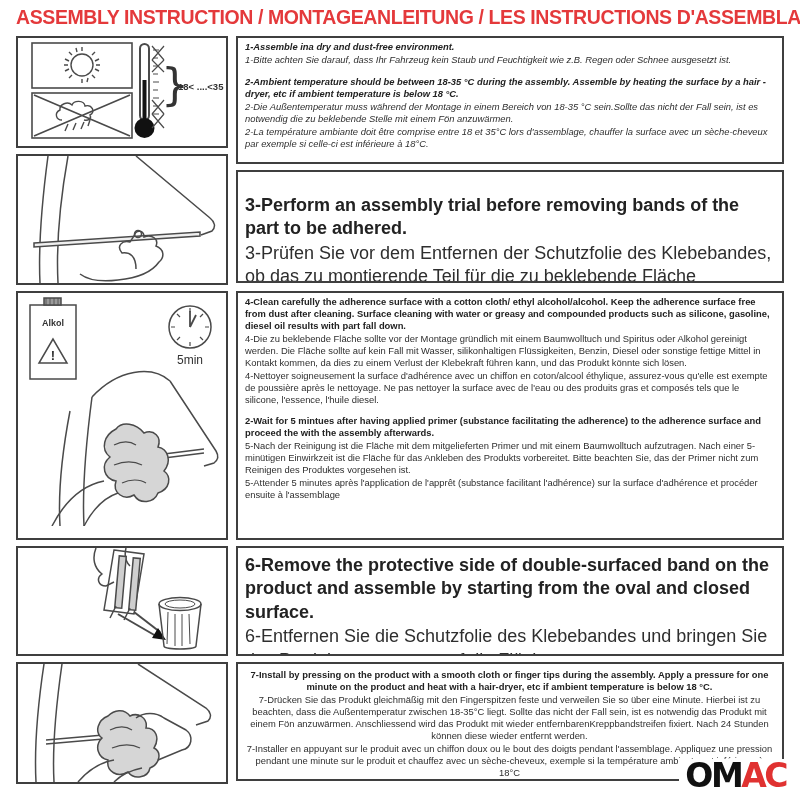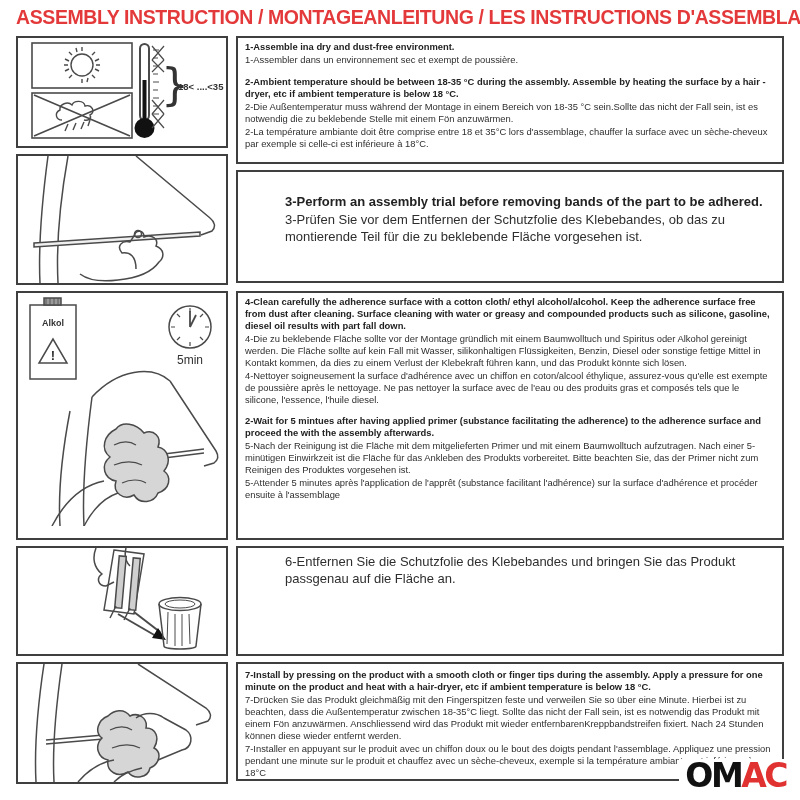--- a/index.html
+++ b/index.html
@@ -4,29 +4,29 @@
 <style>
   html,body{margin:0;padding:0;background:#fff;width:800px;height:800px;overflow:hidden;
     font-family:"Liberation Sans", sans-serif;color:#2e2e2e;}
   .page{width:800px;height:800px;position:relative;padding:4px 16px 0 16px;box-sizing:border-box;}
   .title{color:#e4393b;font-weight:bold;font-size:19.5px;text-align:center;
     letter-spacing:-0.4px;margin:2px 0 7px 0;white-space:nowrap;}
   .row{display:flex;gap:8px;margin-bottom:6px;align-items:flex-start;}
   .cell{border:2px solid #3f3f3f;background:#fff;box-sizing:border-box;}
   .left{width:212px;flex:none;overflow:hidden;}
   .right{flex:1;padding:3px 8px 2px 7px;overflow:hidden;}
-  .r1 .left{height:112px;} .r1 .right{height:128px;}
+  .r1 .left{height:112px;} .r1 .right{height:128px;font-style:italic;}
   .r2 .left{height:131px;margin-top:-16px;} .r2 .right{height:113px;}
   .r3 .left,.r3 .right{height:249px;}
   .r4 .left,.r4 .right{height:110px;}
-  .r5 .left{height:122px;} .r5 .right{height:119px;}
+  .r5 .left{height:122px;} .r5 .right{height:119px;text-align:center;}
   p.step{margin:0 0 1px 0;font-size:9.4px;line-height:1.27;}
   p.en{font-weight:bold;color:#222;}
   .gap{height:9px;}
-  .big p.step{font-size:13px;line-height:1.3;margin-bottom:1px;margin-left:40px;}
+  .big p.step{font-size:18px;line-height:1.3;margin-bottom:1px;}
   .r2 .right{padding-top:22px;}
   .r4 .right{padding-top:6px;}
   .r5 .right{padding-top:5px;}
   svg{display:block;}
   .logo{position:absolute;right:14px;bottom:8px;font-weight:900;font-size:33px;
     font-family:"DejaVu Sans", sans-serif;letter-spacing:-2.5px;line-height:1;background:#fff;padding-left:6px;margin-left:8px;}
   .logo .blk{color:#111;} .logo .red{color:#e03231;}
 </style>
 </head>
 <body>
@@ -64,21 +64,21 @@
               <path d="M134,62 146,76 M146,62 134,76 M134,76 146,90 M146,76 134,90"></path>
             </g>
           </g>
         </g>
         <text x="143" y="62" font-size="44" font-family="DejaVu Sans, sans-serif" fill="#333">}</text>
         <text x="160" y="52" font-size="9.5" font-weight="bold" fill="#333">18&lt; ....&lt;35 C</text>
       </svg>
     </div>
     <div class="cell right">
       <p class="step en">1-Assemble ina dry and dust-free environment.</p>
-      <p class="step">1-Assembler dans un environnement sec et exempt de poussière.</p>
+      <p class="step">1-Bitte achten Sie darauf, dass Ihr Fahrzeug kein Staub und Feuchtigkeit wie z.B. Regen oder Schnee ausgesetzt ist.</p>
       <div class="gap"></div>
       <p class="step en">2-Ambient temperature should be between 18-35 °C  during the assembly. Assemble by heating the surface by a hair -dryer, etc if ambient temperature is below 18 °C.</p>
       <p class="step">2-Die Außentemperatur muss während der Montage in einem Bereich von 18-35 °C  sein.Sollte das nicht der Fall sein, ist es notwendig die zu beklebende Stelle mit einem Fön anzuwärmen.</p>
       <p class="step">2-La température ambiante doit être comprise entre 18 et 35°C lors d'assemblage, chauffer la surface avec un sèche-cheveux par exemple si celle-ci est inférieure à 18°C.</p>
     </div>
   </div>
 
   <div class="row r2">
     <div class="cell left">
       <svg width="208" height="127" viewBox="0 0 208 127">
@@ -167,20 +167,21 @@
           <g>
             <ellipse cx="162" cy="56" rx="21" ry="6.5"></ellipse>
             <path d="M141,56 L146,98 C146,102 178,102 178,98 L183,56"></path>
             <path d="M150,64 149,96 M157,66 157,98 M164,66 164,98 M171,66 172,96" stroke-width="1"></path>
             <ellipse cx="162" cy="56" rx="15" ry="4" stroke-width="1"></ellipse>
           </g>
         </g>
       </svg>
     </div>
     <div class="cell right big">
+      <p class="step en">6-Remove the protective side of double-surfaced band on the product and assemble by starting from the oval and closed surface.</p>
       <p class="step">6-Entfernen Sie die Schutzfolie des Klebebandes und bringen Sie das Produkt passgenau auf die Fläche an.</p>
     </div>
   </div>
 
   <div class="row r5">
     <div class="cell left">
       <svg width="208" height="118" viewBox="0 0 208 118">
         <g stroke="#4a4a4a" fill="none" stroke-width="1.5">
           <path d="M26,0 C20,40 16,80 18,118"></path>
           <path d="M44,0 C38,42 34,82 36,118"></path>

